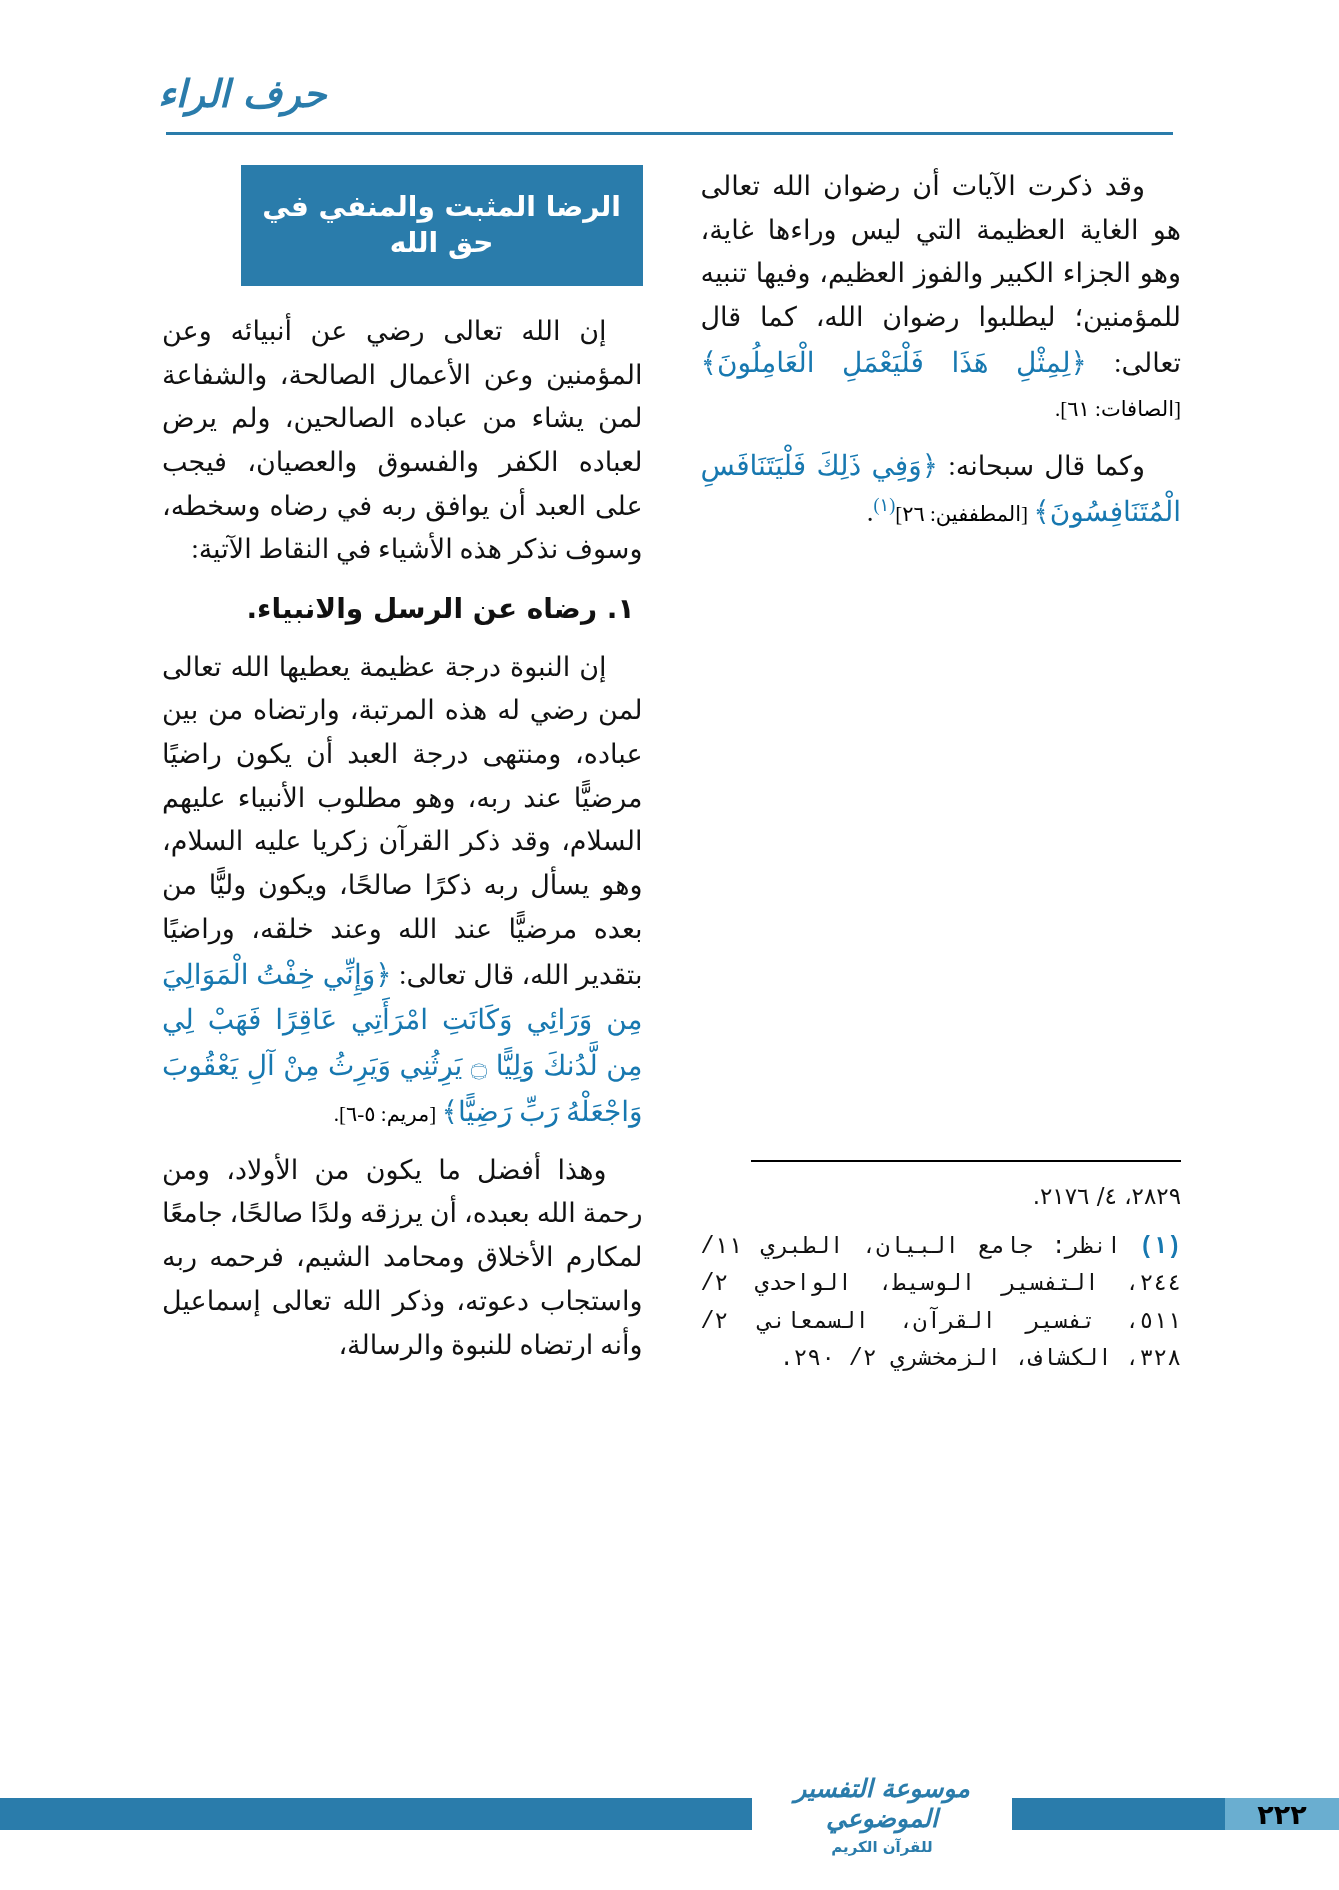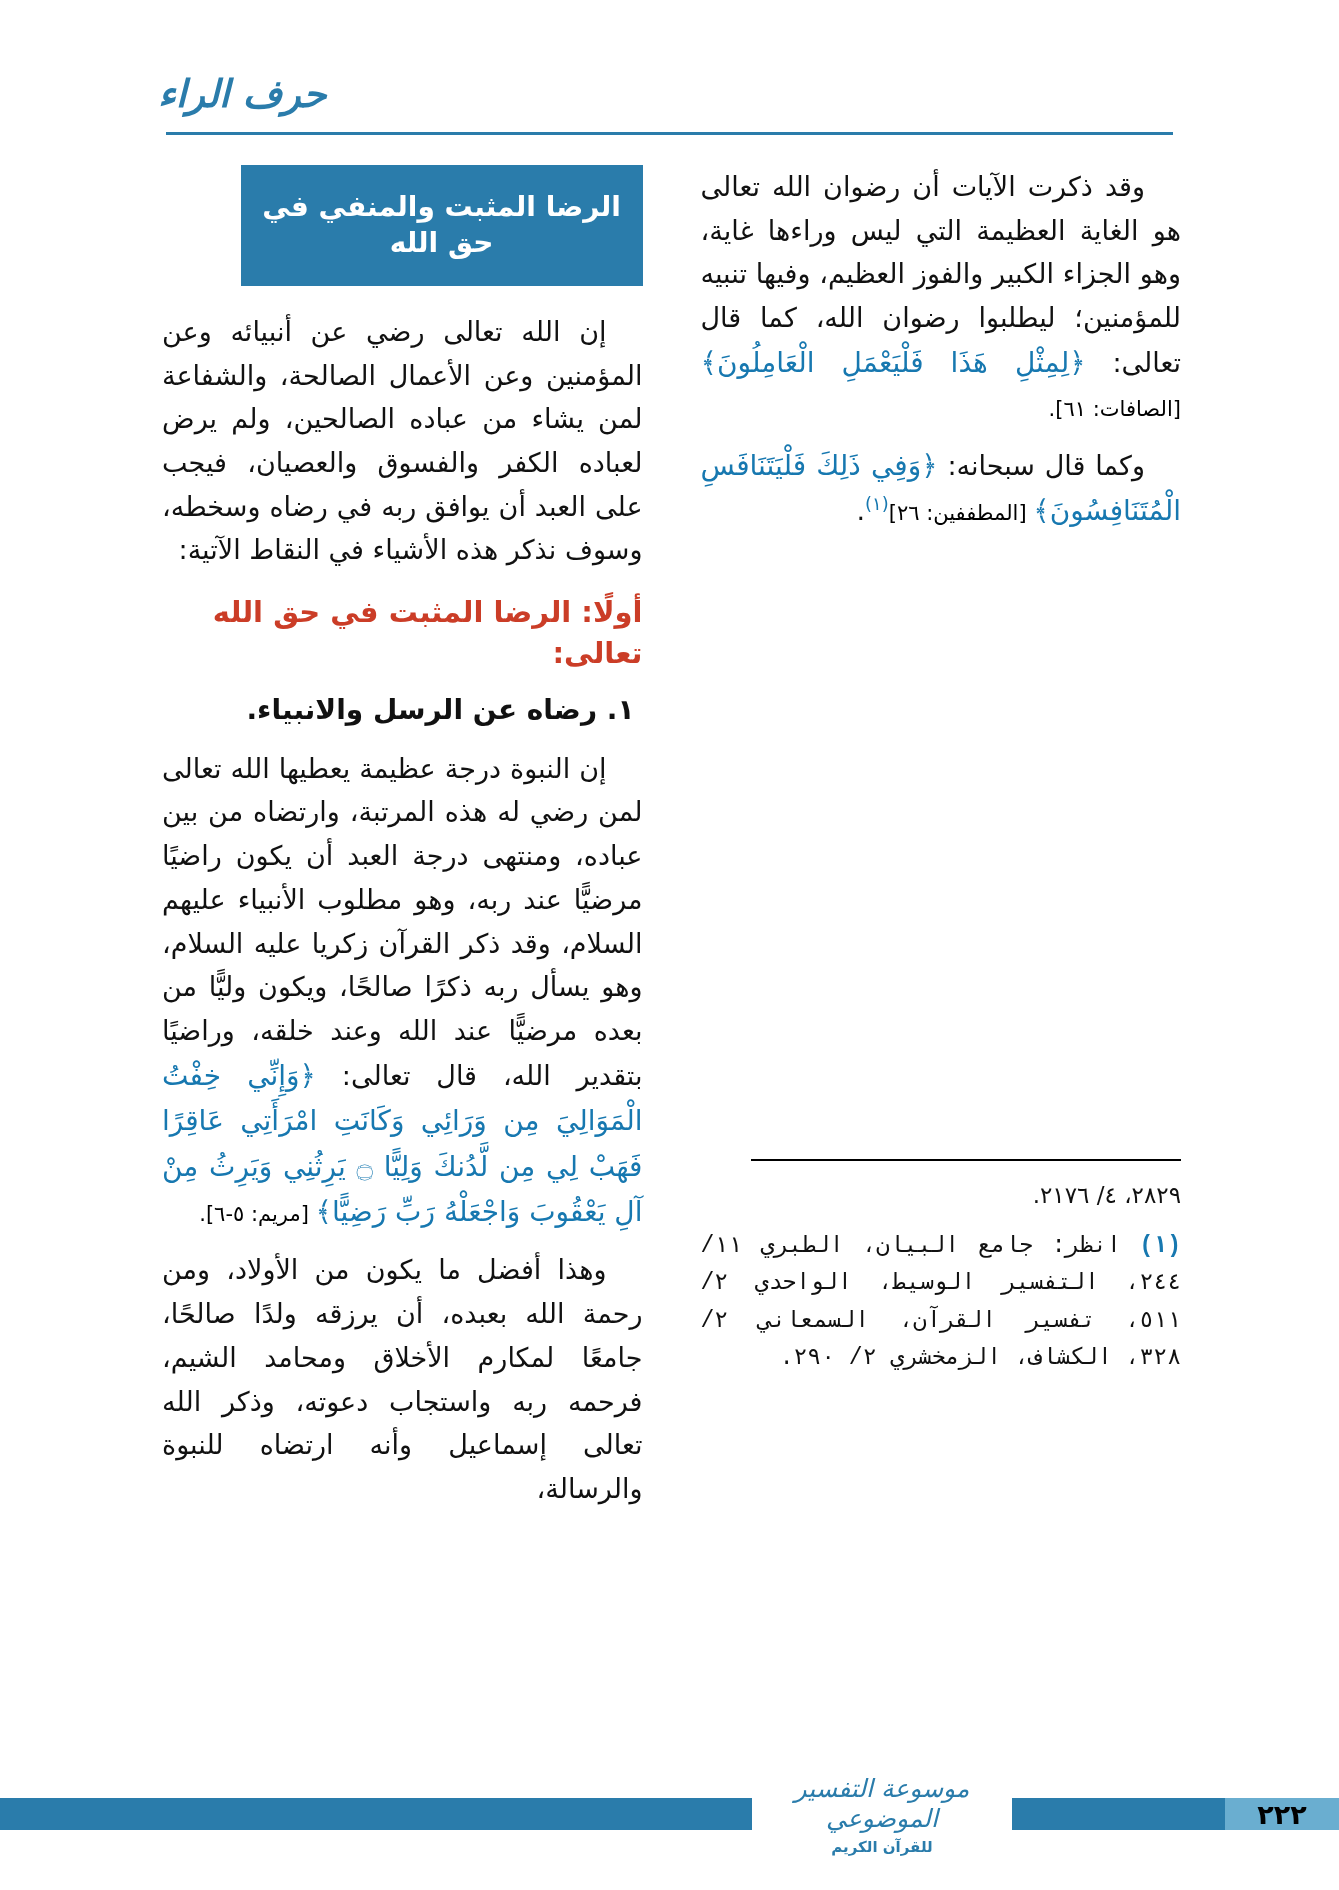--- a/index.html
+++ b/index.html
@@ -23,21 +23,21 @@
     height:3px; background:var(--blue,#2a7cab);
     margin:16px 8px 0 8px;
   }
   
   .columns {
     display:flex; gap:58px;
     padding:30px 158px 0 162px;
   }
   .col { flex:1; font-size:27px; line-height:1.62; text-align:justify; }
   .col p { margin-bottom:14px; }
-  p.indent { text-indent:36px; }
+  p.indent { text-indent:36px;font-family:Liberation Serif, serif; }
   .quran { color:var(--qblue,#1778b0); font-size:28px; }
   .ref { font-size:21px; color:#000; white-space:nowrap; }
   .fn-sup { color:var(--qblue,#1778b0); font-size:18px; vertical-align:super; line-height:0; }
   
   .sec-heading {
     background:var(--blue,#2a7cab); color:#fff;
     font-weight:bold; font-size:28px; line-height:1.3;
     text-align:center; padding:24px 10px;
     width:402px; margin-bottom:24px;
   }
@@ -61,21 +61,21 @@
     position:absolute; right:0; top:0; bottom:0; width:114px;
     background:var(--lightblue,#6aaed0); color:#000000;
     font-size:27px; font-weight:bold;
     display:flex; align-items:center; justify-content:center;
   }
   .logo {
     position:absolute; bottom:30px; left:752px; width:260px;
     background:#fff; text-align:center; padding:8px 6px 4px 6px;
     color:var(--blue,#2a7cab);
   }
-  .logo-line1 { font-size:25px; font-weight:normal; font-style:italic; line-height:1.2; }
+  .logo-line1 { font-size:25px; font-weight:bold; font-style:italic; line-height:1.2; }
   .logo-line2 { font-size:15px; font-weight:bold; margin-top:4px; }
 </style>
 </head>
 <body>
 
 <div class="header">
   <div class="header-title">حرف الراء</div>
   <div class="header-rule"></div>
 </div>
 
@@ -88,21 +88,20 @@
     <div class="footnotes">
       <div class="fn-rule"></div>
       <p class="fn-cont">٢٨٢٩، ٤/ ٢١٧٦.</p>
       <p class="fn-text"><span class="fn-marker">(١)</span><span> انظر: جامع البيان، الطبري ١١/ ٢٤٤، التفسير الوسيط، الواحدي ٢/ ٥١١، تفسير القرآن، السمعاني ٢/ ٣٢٨، الكشاف، الزمخشري ٢/ ٢٩٠.</span></p>
     </div>
   </section>
 
   <section class="col">
     <div class="sec-heading">الرضا المثبت والمنفي في حق الله</div>
     <p class="indent">إن الله تعالى رضي عن أنبيائه وعن المؤمنين وعن الأعمال الصالحة، والشفاعة لمن يشاء من عباده الصالحين، ولم يرض لعباده الكفر والفسوق والعصيان، فيجب على العبد أن يوافق ربه في رضاه وسخطه، وسوف نذكر هذه الأشياء في النقاط الآتية:</p>
-    <h3 class="red-heading">أولًا: الرضا المثبت في حق الله تعالى:</h3>
     <p class="num-item">١. رضاه عن الرسل والانبياء.</p>
     <p class="indent"><span>إن النبوة درجة عظيمة يعطيها الله تعالى لمن رضي له هذه المرتبة، وارتضاه من بين عباده، ومنتهى درجة العبد أن يكون راضيًا مرضيًّا عند ربه، وهو مطلوب الأنبياء عليهم السلام، وقد ذكر القرآن زكريا عليه السلام، وهو يسأل ربه ذكرًا صالحًا، ويكون وليًّا من بعده مرضيًّا عند الله وعند خلقه، وراضيًا بتقدير الله، قال تعالى: </span><span class="quran">﴿وَإِنِّي خِفْتُ الْمَوَالِيَ مِن وَرَائِي وَكَانَتِ امْرَأَتِي عَاقِرًا فَهَبْ لِي مِن لَّدُنكَ وَلِيًّا ۝ يَرِثُنِي وَيَرِثُ مِنْ آلِ يَعْقُوبَ وَاجْعَلْهُ رَبِّ رَضِيًّا﴾</span><span class="ref"> [مريم: ٥-٦].</span></p>
     <p class="indent">وهذا أفضل ما يكون من الأولاد، ومن رحمة الله بعبده، أن يرزقه ولدًا صالحًا، جامعًا لمكارم الأخلاق ومحامد الشيم، فرحمه ربه واستجاب دعوته، وذكر الله تعالى إسماعيل وأنه ارتضاه للنبوة والرسالة،</p>
   </section>
 
 </div>
 
 <div class="footer-bar">
   <div class="page-num">٢٢٢</div>
 </div>

